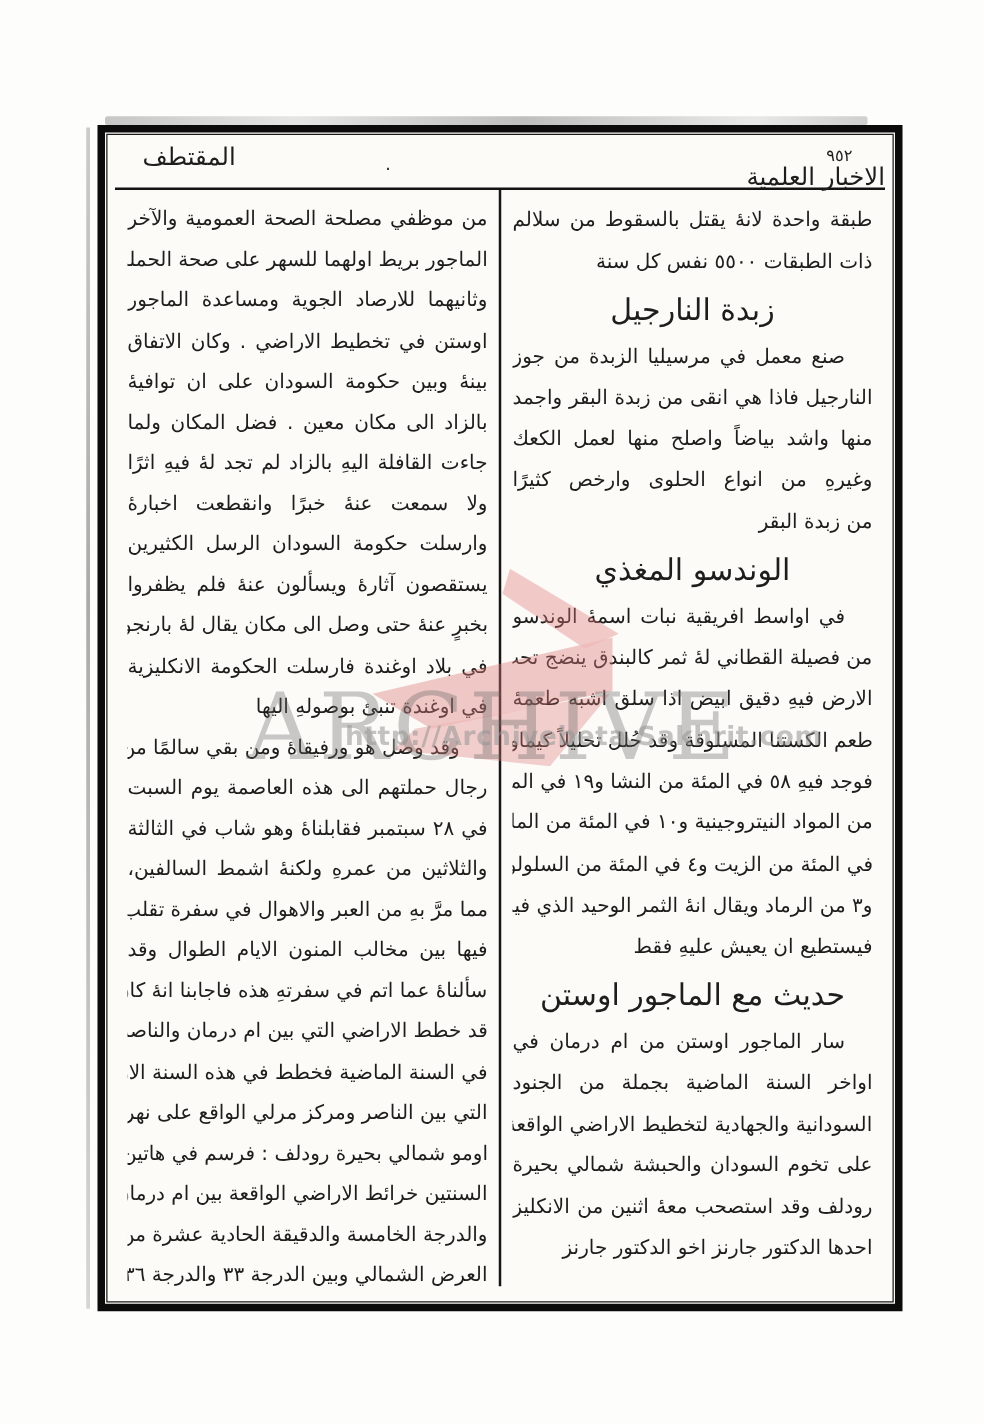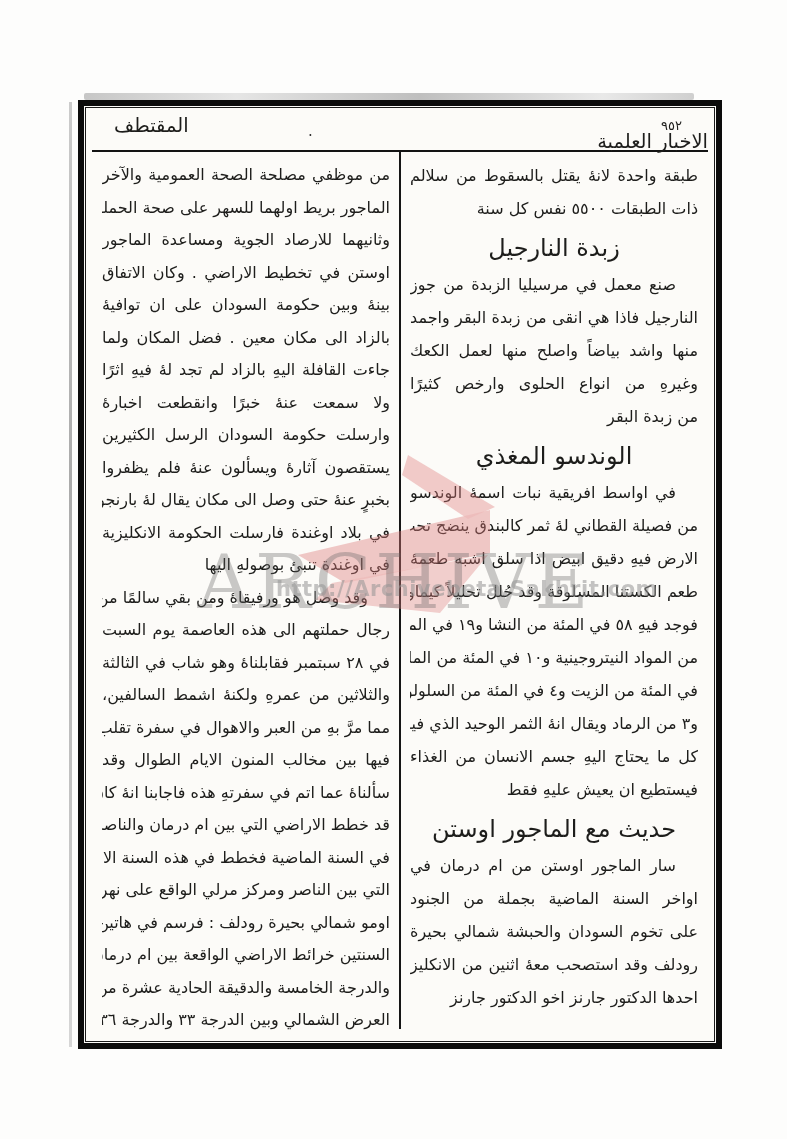--- a/index.html
+++ b/index.html
@@ -114,25 +114,25 @@
           <div class="line end">من زبدة البقر</div>
           <div class="heading">الوندسو المغذي</div>
           <div class="line indent">في اواسط افريقية نبات اسمهٔ الوندسو</div>
           <div class="line">من فصيلة القطاني لهٔ ثمر كالبندق ينضج تحت</div>
           <div class="line">الارض فيهِ دقيق ابيض اذا سلق اشبه طعمهٔ</div>
           <div class="line">طعم الكستنا المسلوقة وقد حُلل تحليلاً كيماويًا</div>
           <div class="line">فوجد فيهِ ٥٨ في المئة من النشا و١٩ في المئة</div>
           <div class="line">من المواد النيتروجينية و١٠ في المئة من الماء و٦</div>
           <div class="line">في المئة من الزيت و٤ في المئة من السلولوس</div>
           <div class="line">و٣ من الرماد ويقال انهٔ الثمر الوحيد الذي فيهِ</div>
-          <div class="line">كل ما يحتاج اليهِ جسم الانسان من الغذاء</div>
           <div class="line end">فيستطيع ان يعيش عليهِ فقط</div>
           <div class="heading">حديث مع الماجور اوستن</div>
           <div class="line indent">سار الماجور اوستن من ام درمان في</div>
           <div class="line">اواخر السنة الماضية بجملة من الجنود</div>
+          <div class="line">السودانية والجهادية لتخطيط الاراضي الواقعة</div>
           <div class="line">على تخوم السودان والحبشة شمالي بحيرة</div>
           <div class="line">رودلف وقد استصحب معهٔ اثنين من الانكليز</div>
           <div class="line end">احدها الدكتور جارنز اخو الدكتور جارنز</div>
         </div>
       <div class="col col-left" id="col-left">
           <div class="line">من موظفي مصلحة الصحة العمومية والآخر</div>
           <div class="line">الماجور بريط اولهما للسهر على صحة الحملة</div>
           <div class="line">وثانيهما للارصاد الجوية ومساعدة الماجور</div>
           <div class="line">اوستن في تخطيط الاراضي . وكان الاتفاق</div>
           <div class="line">بينهٔ وبين حكومة السودان على ان توافيهٔ</div>

